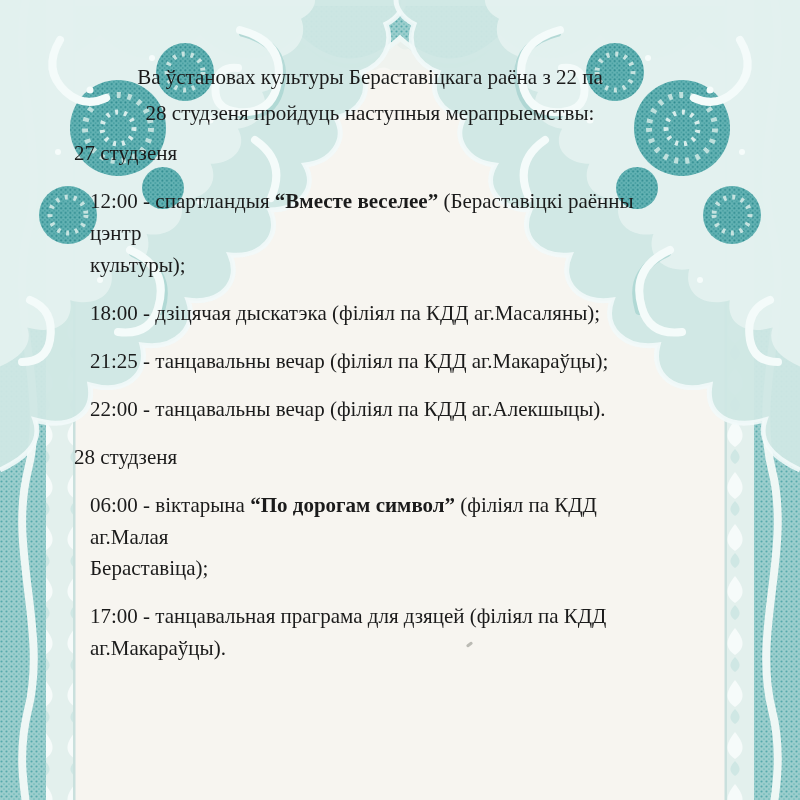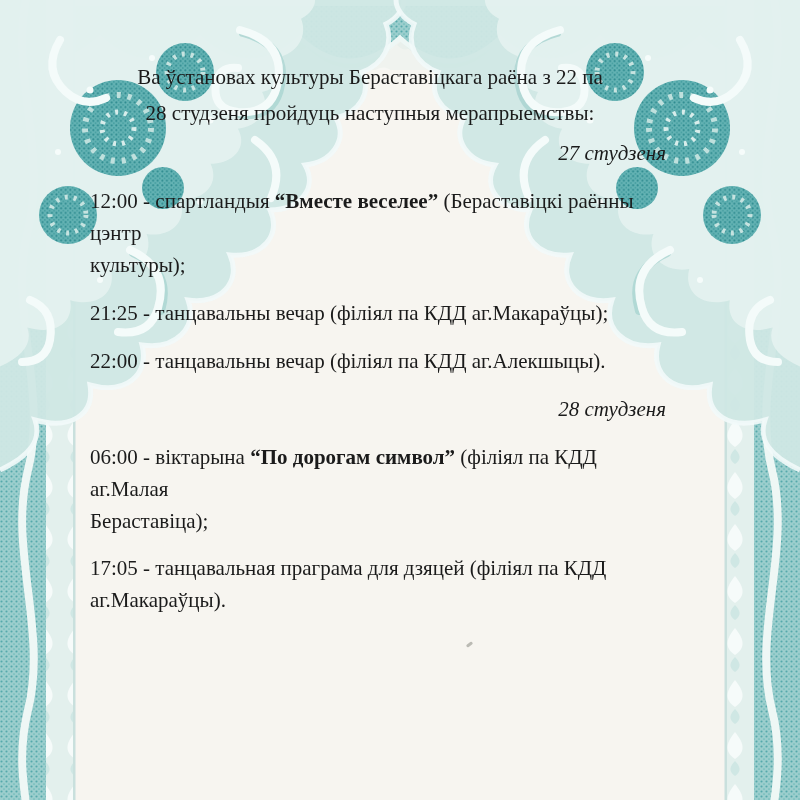--- a/index.html
+++ b/index.html
@@ -29,22 +29,21 @@
     line-height: 1.52;
   }
   .intro {
     margin: 0 0 2px 0;
     text-align: center;
     white-space: pre-wrap;
     line-height: 1.7;
   }
   .date-heading {
     margin: 7px 0 4px 0;
-    text-align: right;
-    font-style: italic;
+    text-align: left;
   }
   .event {
     margin: 16px;
     white-space: pre-wrap;
   }
   .event b { font-weight: bold; }
   .speck {
     position: absolute; left: 466px; top: 643px;
     width: 7px; height: 3px;
     background: #8a8a84; opacity: 0.55;
@@ -160,24 +159,25 @@
   </svg>
 
   <div class="content">
     <p class="intro">Ва ўстановах культуры Бераставіцкага раёна з 22 па
 28 студзеня пройдуць наступныя мерапрыемствы:</p>
 
     <div class="date-heading">27 студзеня</div>
 
     <p class="event"><span>12:00 - спартландыя </span><b>“Вместе веселее”</b><span> (Бераставіцкі раённы цэнтр
 культуры);</span></p>
+    <p class="event"><span>18:00 - дзіцячая дыскатэка (філіял па КДД аг.Масаляны);</span></p>
     <p class="event"><span>21:25 - танцавальны вечар (філіял па КДД аг.Макараўцы);</span></p>
     <p class="event"><span>22:00 - танцавальны вечар (філіял па КДД аг.Алекшыцы).</span></p>
 
     <div class="date-heading">28 студзеня</div>
 
     <p class="event"><span>06:00 - віктарына </span><b>“По дорогам символ”</b><span> (філіял па КДД аг.Малая
 Бераставіца);</span></p>
-    <p class="event"><span>17:05 - танцавальная праграма для дзяцей (філіял па КДД аг.Макараўцы).</span></p>
+    <p class="event"><span>17:00 - танцавальная праграма для дзяцей (філіял па КДД аг.Макараўцы).</span></p>
   </div>
 
   <div class="speck"></div>
 </div>
 
 </body></html>

